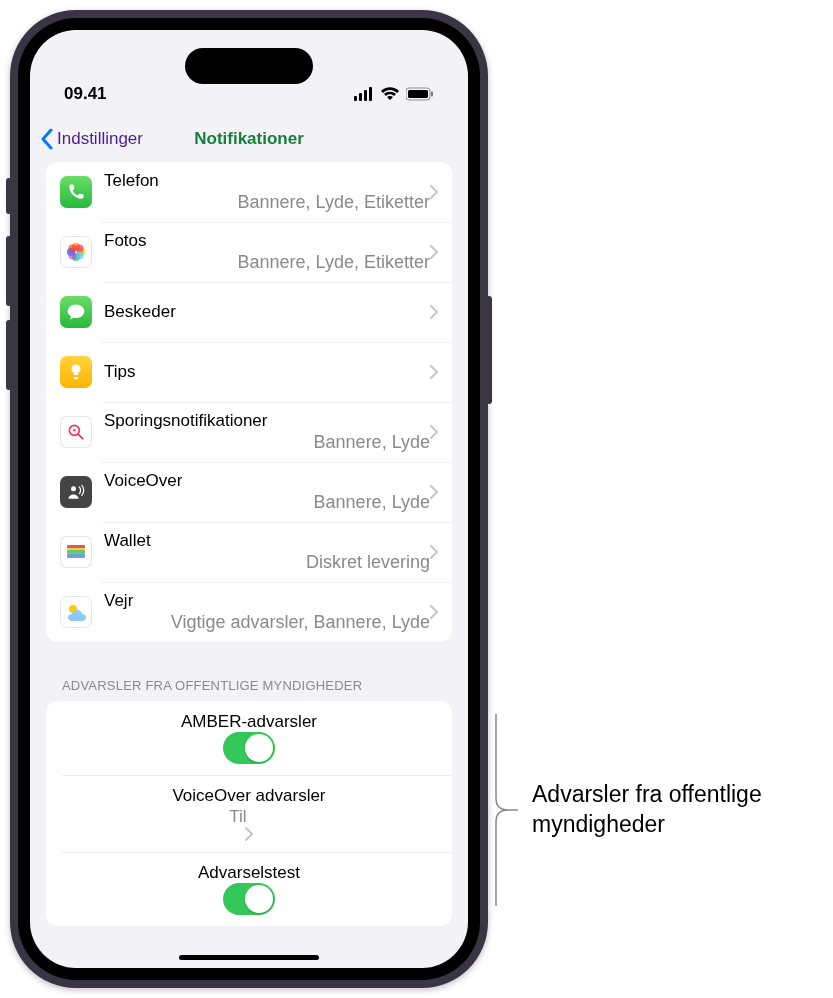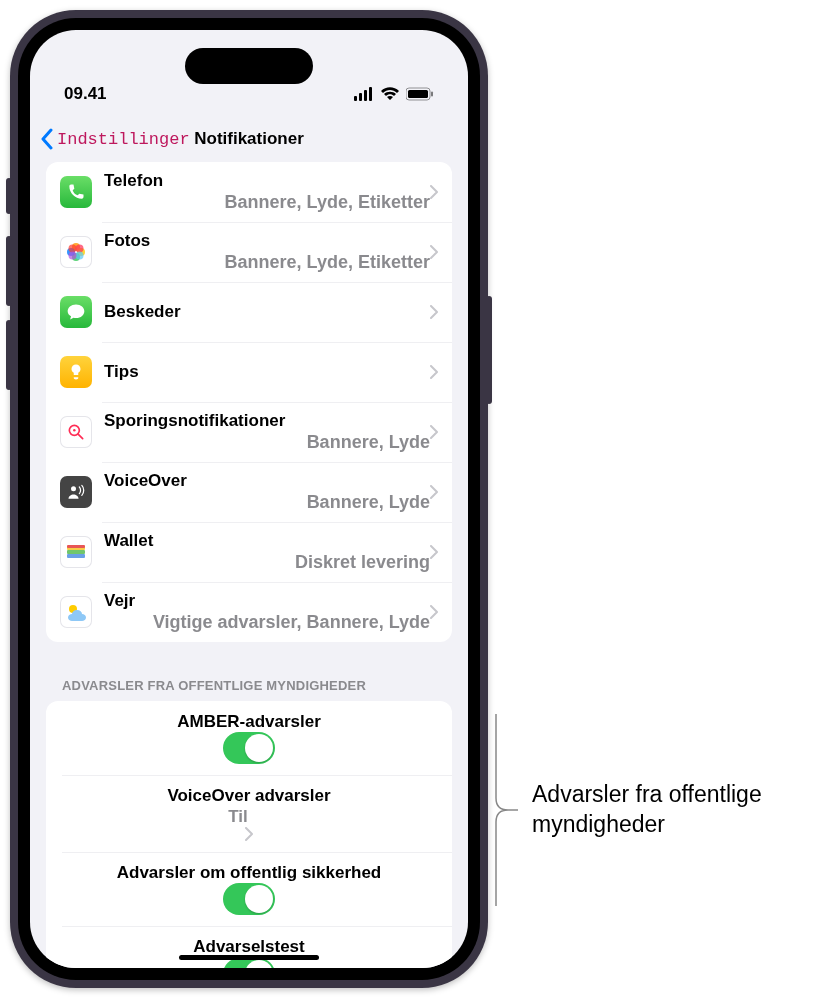--- a/index.html
+++ b/index.html
@@ -71,40 +71,38 @@
       height: 46px;
       display: flex;
       align-items: center;
       position: relative;
       padding: 0 10px;
       background: #f2f2f7;
     }
     .nav-back {
       display: flex;
       align-items: center;
-      color: #be185d;
+      color: #4c1d95;
       font-size: 17px;
       gap: 4px;
-      font-family: Liberation Mono, monospace;
     }
     .nav-back svg { width: 13px; height: 22px; }
     .nav-title {
       position: absolute;
       left: 50%;
       transform: translateX(-50%);
       font-size: 17px;
       font-weight: 600;
-      color: #000000;
+      color: #15803d;
     }
 
     .content {
       height: calc(100% - 58px - 46px);
       overflow: hidden;
       padding: 0 16px 16px 16px;
-      font-weight: bold;
     }
 
     .group {
       background: #fff;
       border-radius: 12px;
       overflow: hidden;
       margin-bottom: 26px;
     }
 
     .section-header {
@@ -420,26 +418,20 @@
               </div>
               <span class="row-value">Til</span>
               <span class="chevron">
                 <svg viewBox="0 0 8 14">
                   <path d="M1 1 L7 7 L1 13" stroke="#c7c7cc" stroke-width="2" fill="none" stroke-linecap="round" stroke-linejoin="round"></path>
                 </svg>
               </span>
             </div>
             <div class="row simple">
               <div class="row-text">
-                <div class="row-title">Advarsler om offentlig sikkerhed</div>
-              </div>
-              <div class="switch"></div>
-            </div>
-            <div class="row simple">
-              <div class="row-text">
                 <div class="row-title">Advarselstest</div>
               </div>
               <div class="switch"></div>
             </div>
           </div>
 
       </div>
 
       <div class="home-indicator"></div>
     </div>

